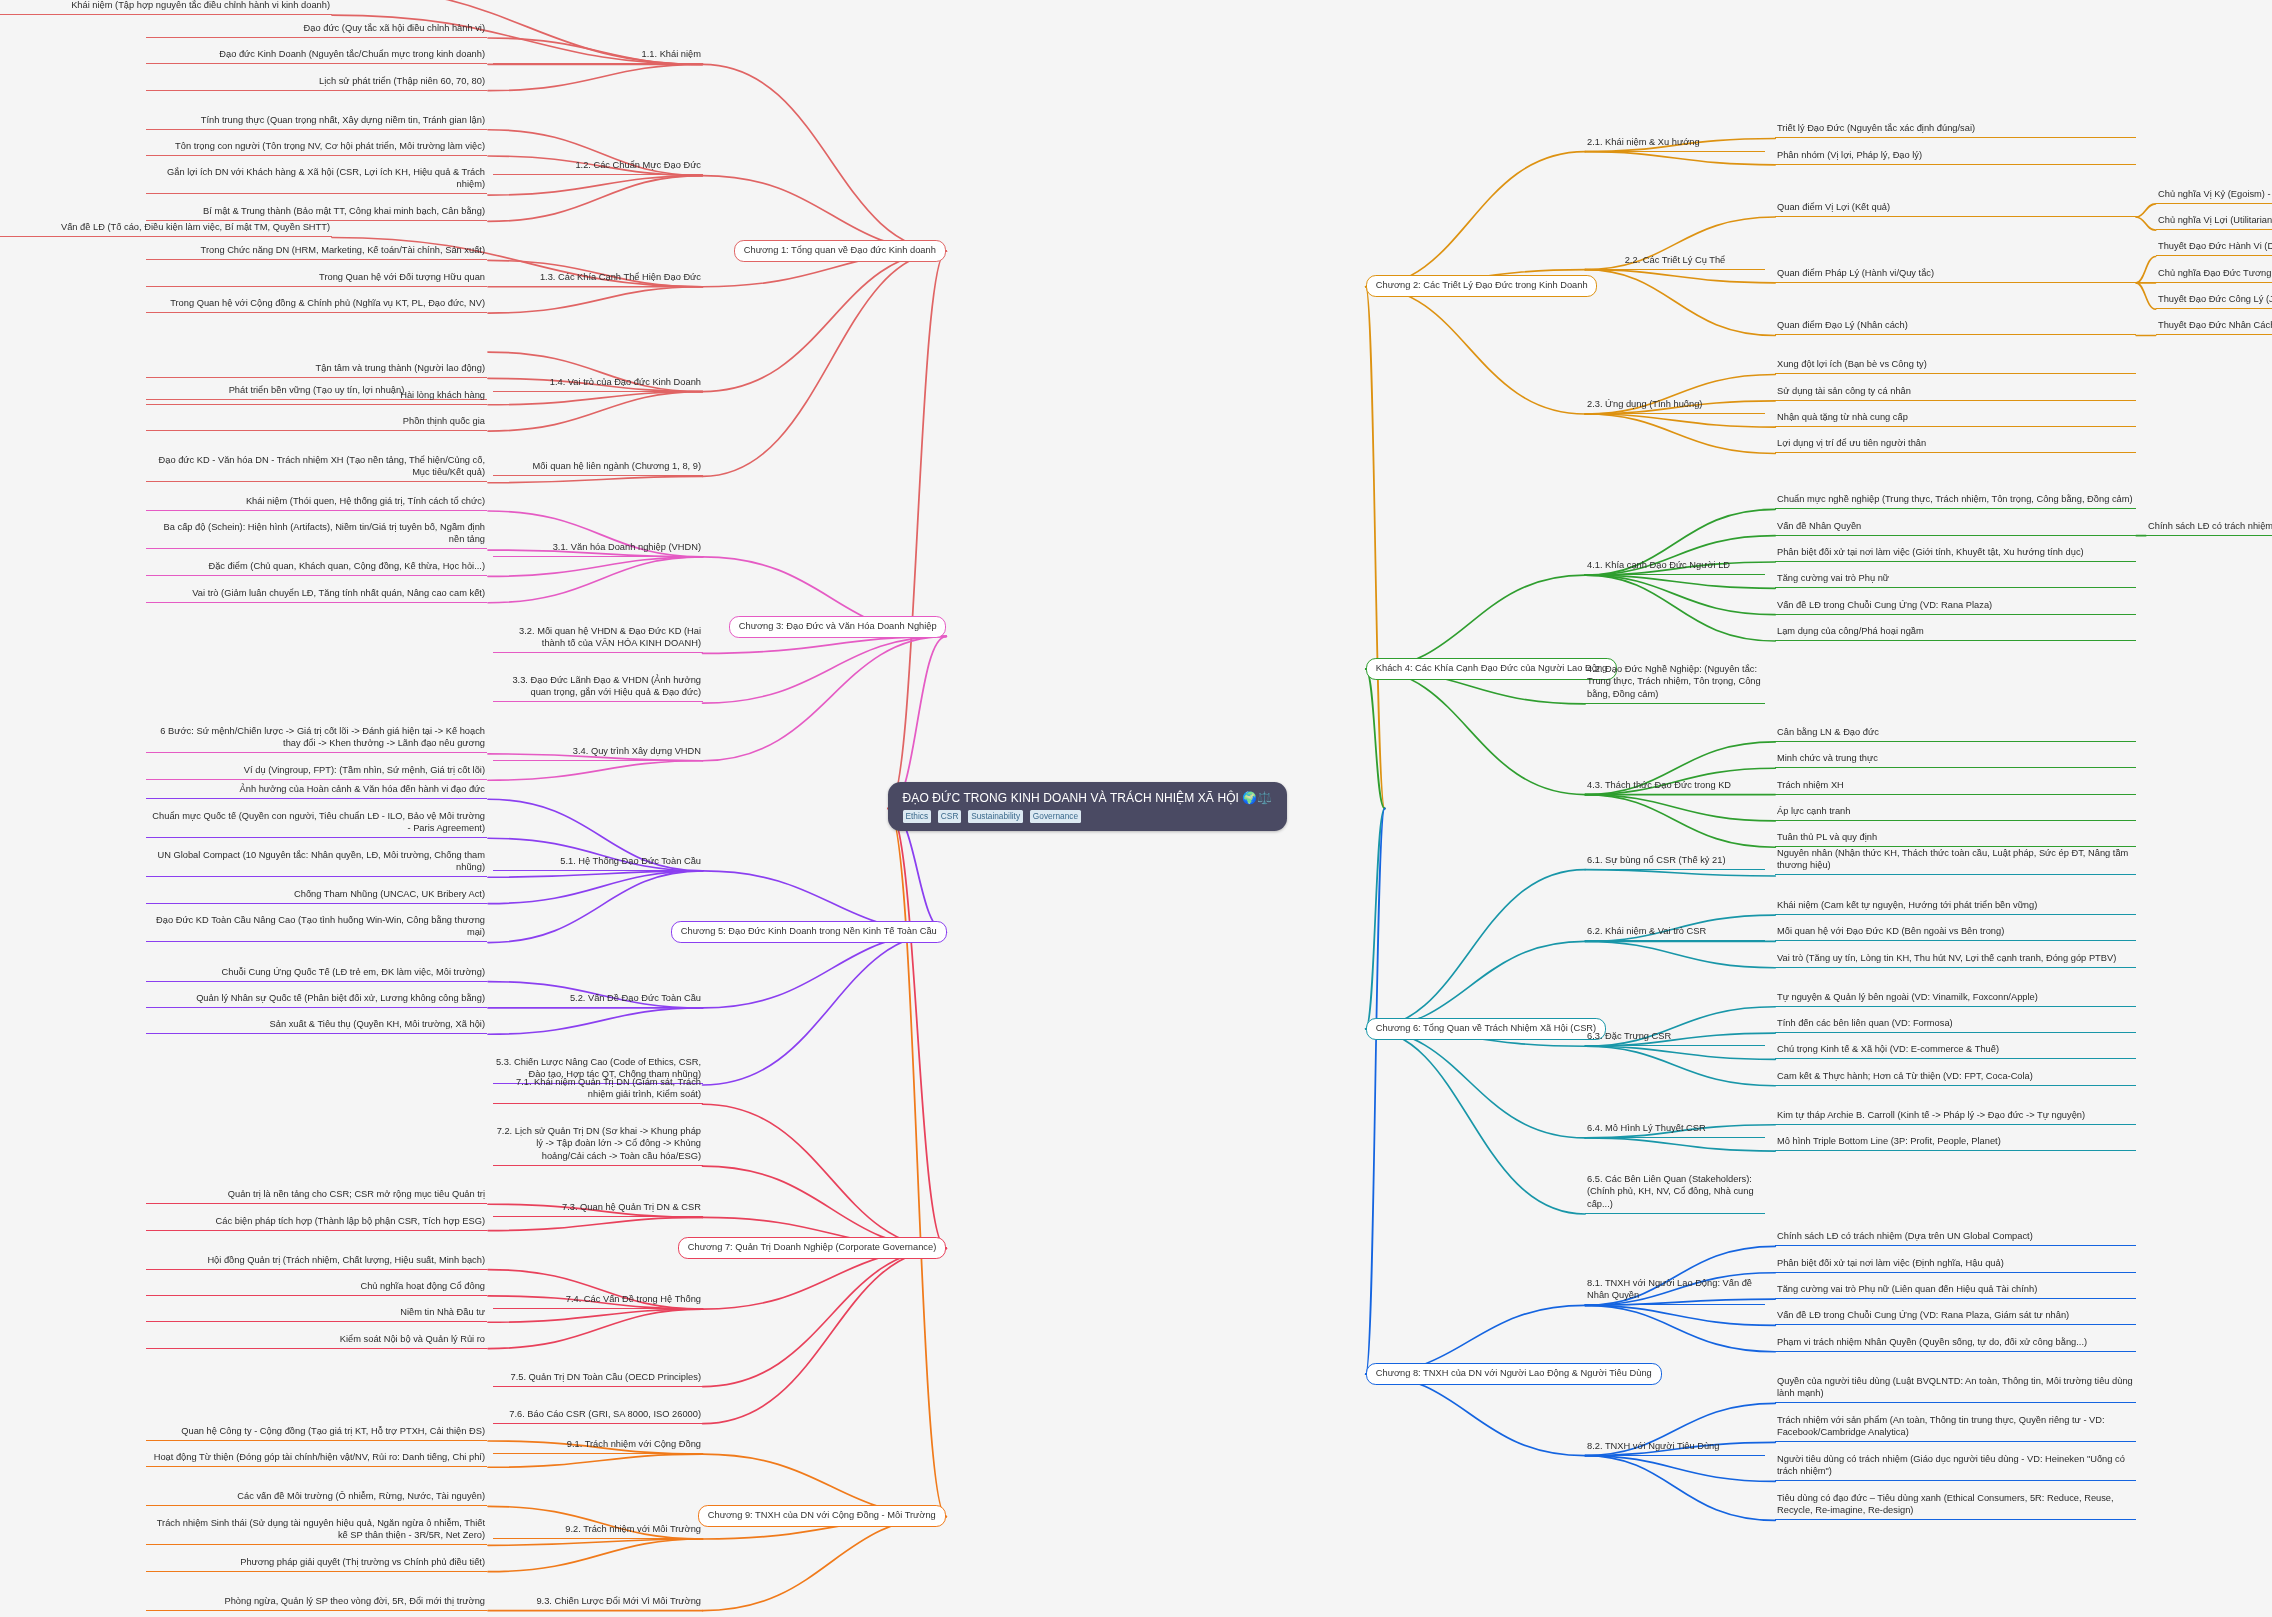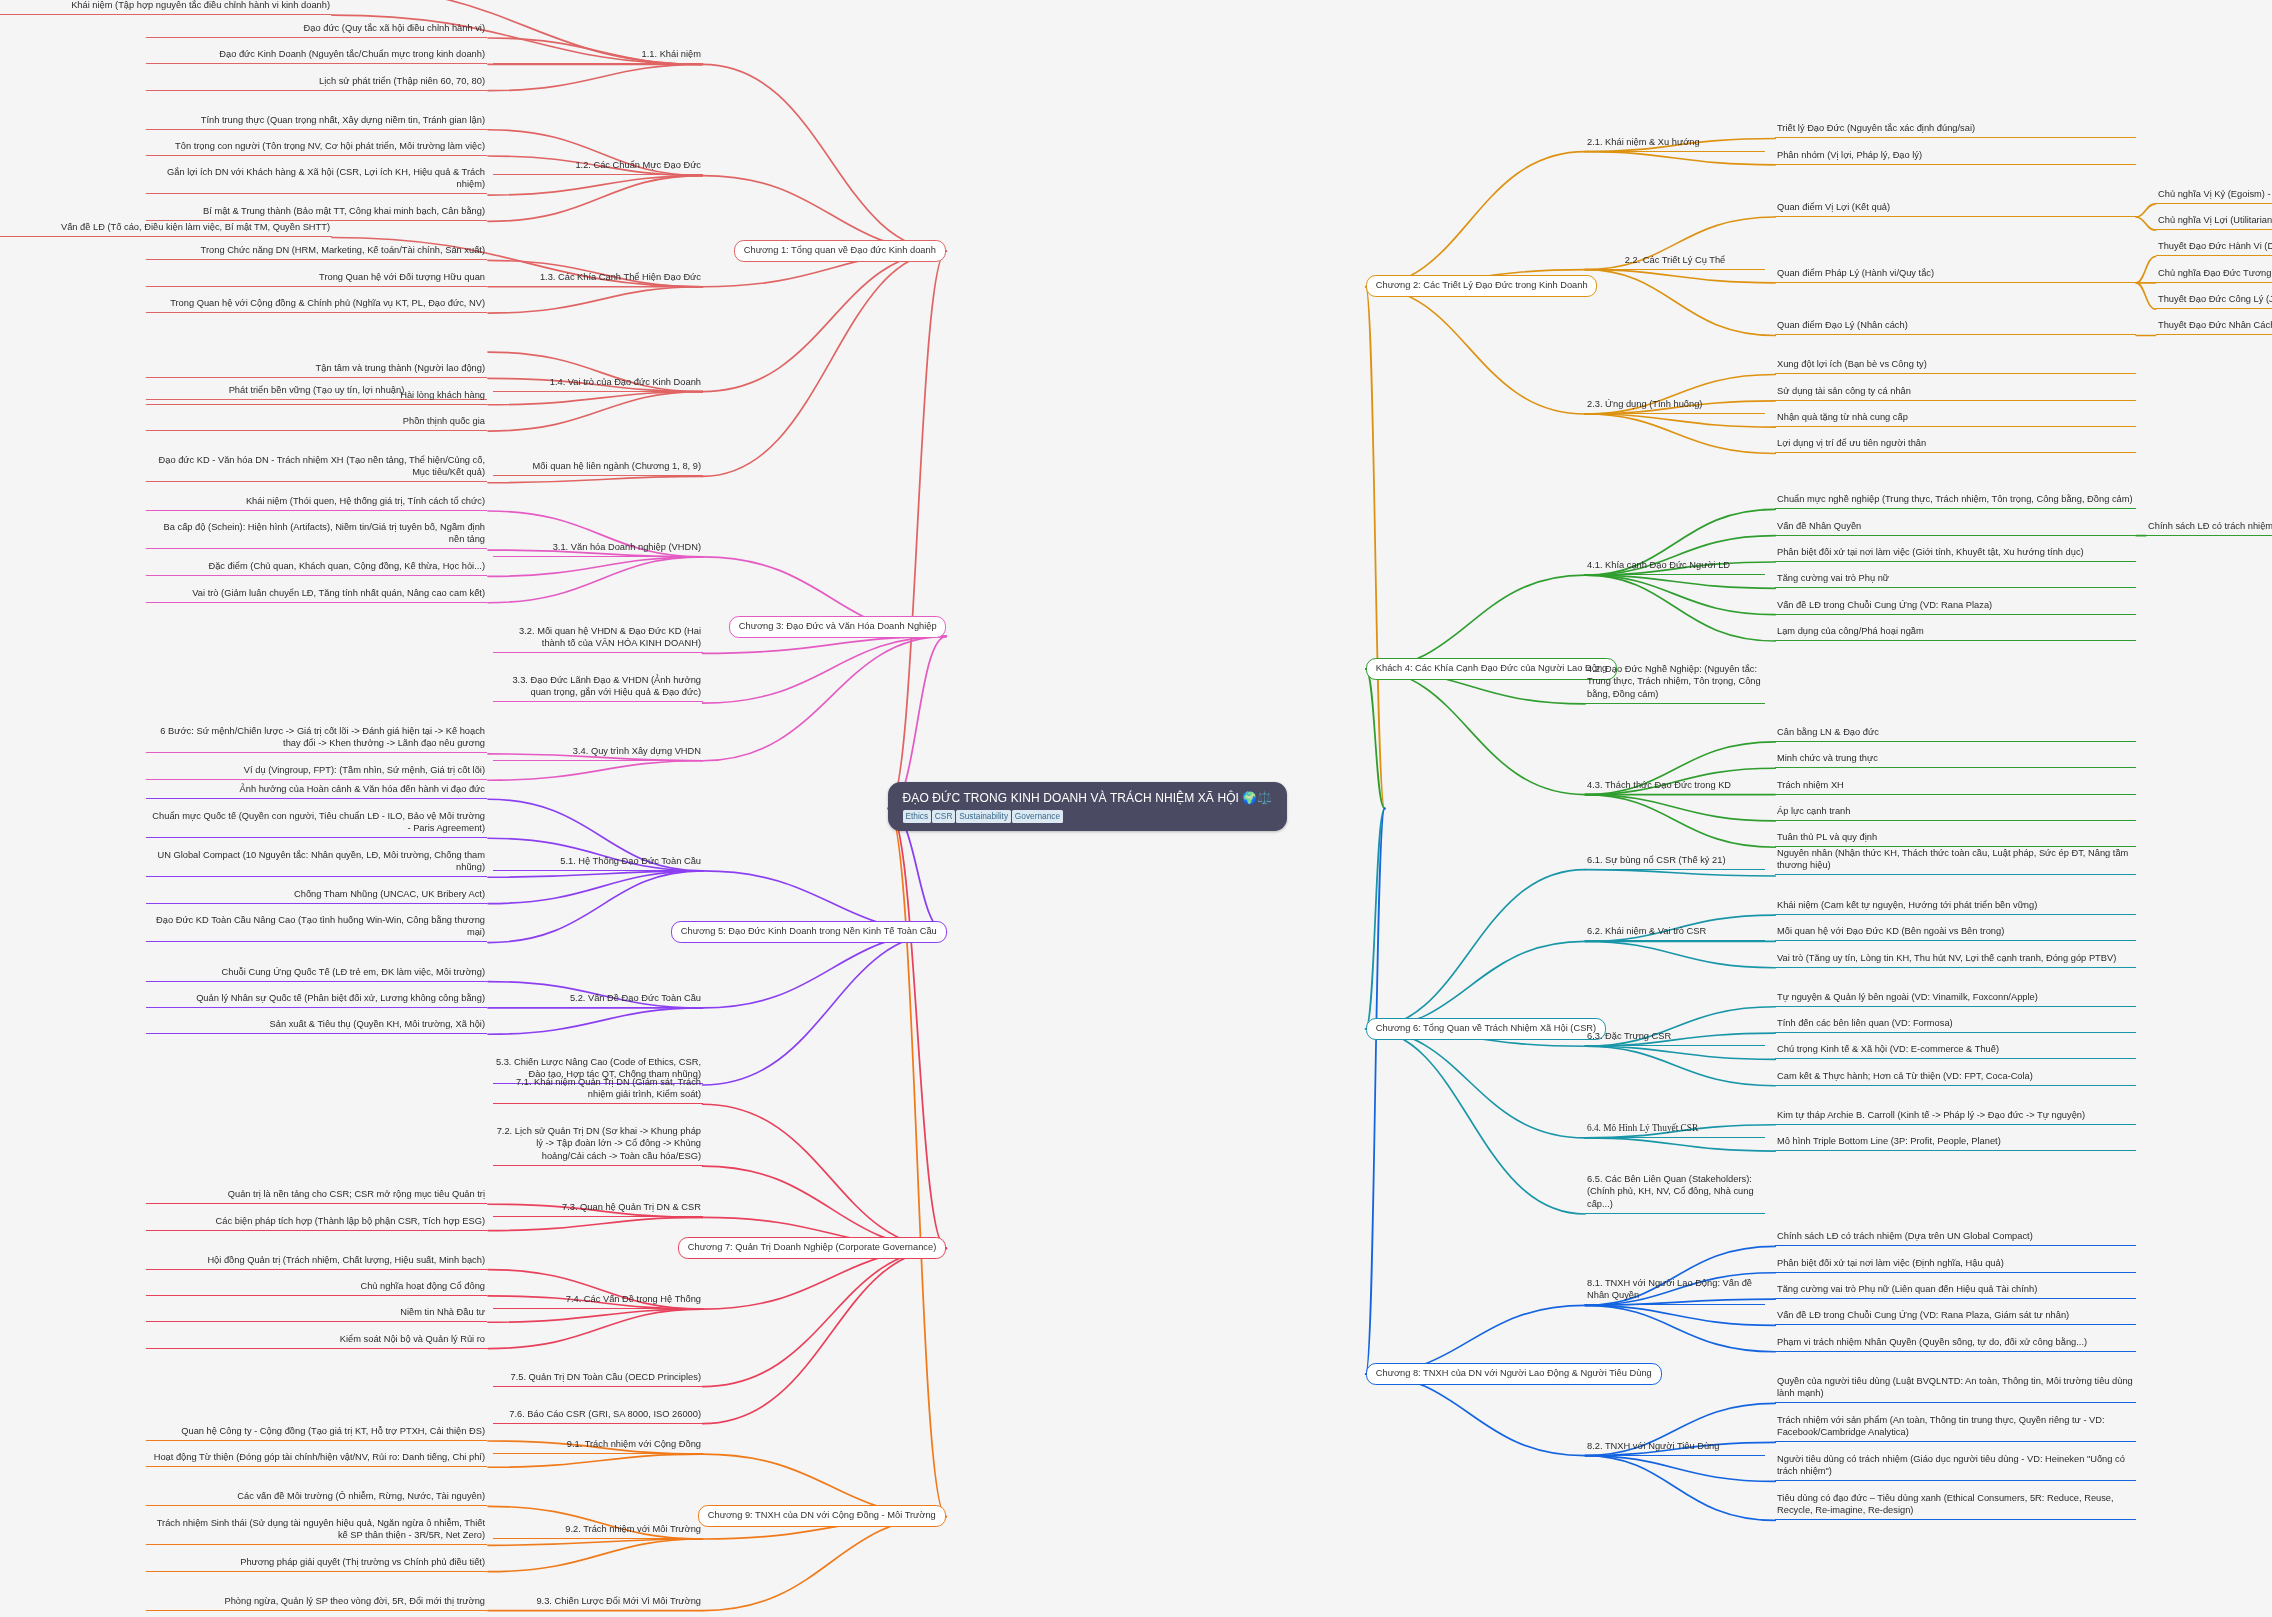--- a/index.html
+++ b/index.html
@@ -7,21 +7,21 @@
   body{font-family:"Liberation Sans",sans-serif;color:#333;}
   #root{position:relative;width:2273px;height:1617px;background:#f5f5f5;overflow:hidden;}
   svg#links{position:absolute;left:0;top:0;width:2273px;height:1617px;pointer-events:none;}
 
   
   .central{
     position:absolute;background:#4a4a63;border-radius:12.7px;
     padding:8.8px 14.6px 7.8px 14.6px;box-shadow:0 1px 2.9px rgba(0,0,0,.25);
   }
   .central .ctitle{color:#fff;font-size:12px;letter-spacing:0.1px;white-space:nowrap;}
-  .central .tags{margin-top:4.9px;display:flex;gap:1px;}
+  .central .tags{margin-top:4.9px;display:flex;gap:7px;}
   .central .tag{
     background:#dce9f2;color:#3b6a8c;font-size:8.3px;line-height:1;
     padding:2.4px 2.9px 2.9px 2.9px;border-radius:1.5px;white-space:nowrap;
   }
 
   
   .chapter{
     position:absolute;background:#fff;border:1.5px solid #ccc;border-radius:9.8px;
     padding:4.4px 8.8px;font-size:9.3px;white-space:nowrap;color:#333;line-height:1.2;
   }
@@ -293,21 +293,21 @@
       <div class="node ul" style="left: 1775px; top: 846px; width: 361px; border-bottom-color: rgb(24, 150, 168); text-align: left;">Nguyên nhân (Nhận thức KH, Thách thức toàn cầu, Luật pháp, Sức ép ĐT, Nâng tầm thương hiệu)</div>
       <div class="node ul" style="left: 1585px; top: 924px; width: 180px; border-bottom-color: rgb(24, 150, 168); text-align: left;">6.2. Khái niệm &amp; Vai trò CSR</div>
       <div class="node ul" style="left: 1775px; top: 898px; width: 361px; border-bottom-color: rgb(24, 150, 168); text-align: left;">Khái niệm (Cam kết tự nguyện, Hướng tới phát triển bền vững)</div>
       <div class="node ul" style="left: 1775px; top: 924px; width: 361px; border-bottom-color: rgb(24, 150, 168); text-align: left;">Mối quan hệ với Đạo Đức KD (Bên ngoài vs Bên trong)</div>
       <div class="node ul" style="left: 1775px; top: 951px; width: 361px; border-bottom-color: rgb(24, 150, 168); text-align: left;">Vai trò (Tăng uy tín, Lòng tin KH, Thu hút NV, Lợi thế cạnh tranh, Đóng góp PTBV)</div>
       <div class="node ul" style="left: 1585px; top: 1029px; width: 180px; border-bottom-color: rgb(24, 150, 168); text-align: left;">6.3. Đặc Trưng CSR</div>
       <div class="node ul" style="left: 1775px; top: 990px; width: 361px; border-bottom-color: rgb(24, 150, 168); text-align: left;">Tự nguyện &amp; Quản lý bên ngoài (VD: Vinamilk, Foxconn/Apple)</div>
       <div class="node ul" style="left: 1775px; top: 1016px; width: 361px; border-bottom-color: rgb(24, 150, 168); text-align: left;">Tính đến các bên liên quan (VD: Formosa)</div>
       <div class="node ul" style="left: 1775px; top: 1042px; width: 361px; border-bottom-color: rgb(24, 150, 168); text-align: left;">Chú trọng Kinh tế &amp; Xã hội (VD: E-commerce &amp; Thuế)</div>
       <div class="node ul" style="left: 1775px; top: 1069px; width: 361px; border-bottom-color: rgb(24, 150, 168); text-align: left;">Cam kết &amp; Thực hành; Hơn cả Từ thiện (VD: FPT, Coca-Cola)</div>
-      <div class="node ul" style="left: 1585px; top: 1121px; width: 180px; border-bottom-color: rgb(24, 150, 168); text-align: left; font-family: Liberation Serif, serif;">6.4. Mô Hình Lý Thuyết CSR</div>
+      <div class="node ul" style="left: 1585px; top: 1121px; width: 180px; border-bottom-color: rgb(24, 150, 168); text-align: left;">6.4. Mô Hình Lý Thuyết CSR</div>
       <div class="node ul" style="left: 1775px; top: 1108px; width: 361px; border-bottom-color: rgb(24, 150, 168); text-align: left;">Kim tự tháp Archie B. Carroll (Kinh tế -&gt; Pháp lý -&gt; Đạo đức -&gt; Tự nguyện)</div>
       <div class="node ul" style="left: 1775px; top: 1134px; width: 361px; border-bottom-color: rgb(24, 150, 168); text-align: left;">Mô hình Triple Bottom Line (3P: Profit, People, Planet)</div>
       <div class="node ul" style="left: 1585px; top: 1172px; width: 180px; border-bottom-color: rgb(24, 150, 168); text-align: left;">6.5. Các Bên Liên Quan (Stakeholders): (Chính phủ, KH, NV, Cổ đông, Nhà cung cấp...)</div>
       <div class="chapter" style="border-color: rgb(20, 100, 224); left: 1366px; top: 1363px;">Chương 8: TNXH của DN với Người Lao Động &amp; Người Tiêu Dùng</div>
       <div class="node ul" style="left: 1585px; top: 1276px; width: 180px; border-bottom-color: rgb(20, 100, 224); text-align: left;">8.1. TNXH với Người Lao Động: Vấn đề Nhân Quyền</div>
       <div class="node ul" style="left: 1775px; top: 1229px; width: 361px; border-bottom-color: rgb(20, 100, 224); text-align: left;">Chính sách LĐ có trách nhiệm (Dựa trên UN Global Compact)</div>
       <div class="node ul" style="left: 1775px; top: 1256px; width: 361px; border-bottom-color: rgb(20, 100, 224); text-align: left;">Phân biệt đối xử tại nơi làm việc (Định nghĩa, Hậu quả)</div>
       <div class="node ul" style="left: 1775px; top: 1282px; width: 361px; border-bottom-color: rgb(20, 100, 224); text-align: left;">Tăng cường vai trò Phụ nữ (Liên quan đến Hiệu quả Tài chính)</div>
       <div class="node ul" style="left: 1775px; top: 1308px; width: 361px; border-bottom-color: rgb(20, 100, 224); text-align: left;">Vấn đề LĐ trong Chuỗi Cung Ứng (VD: Rana Plaza, Giám sát tư nhân)</div>
       <div class="node ul" style="left: 1775px; top: 1335px; width: 361px; border-bottom-color: rgb(20, 100, 224); text-align: left;">Phạm vi trách nhiệm Nhân Quyền (Quyền sống, tự do, đối xử công bằng...)</div>

